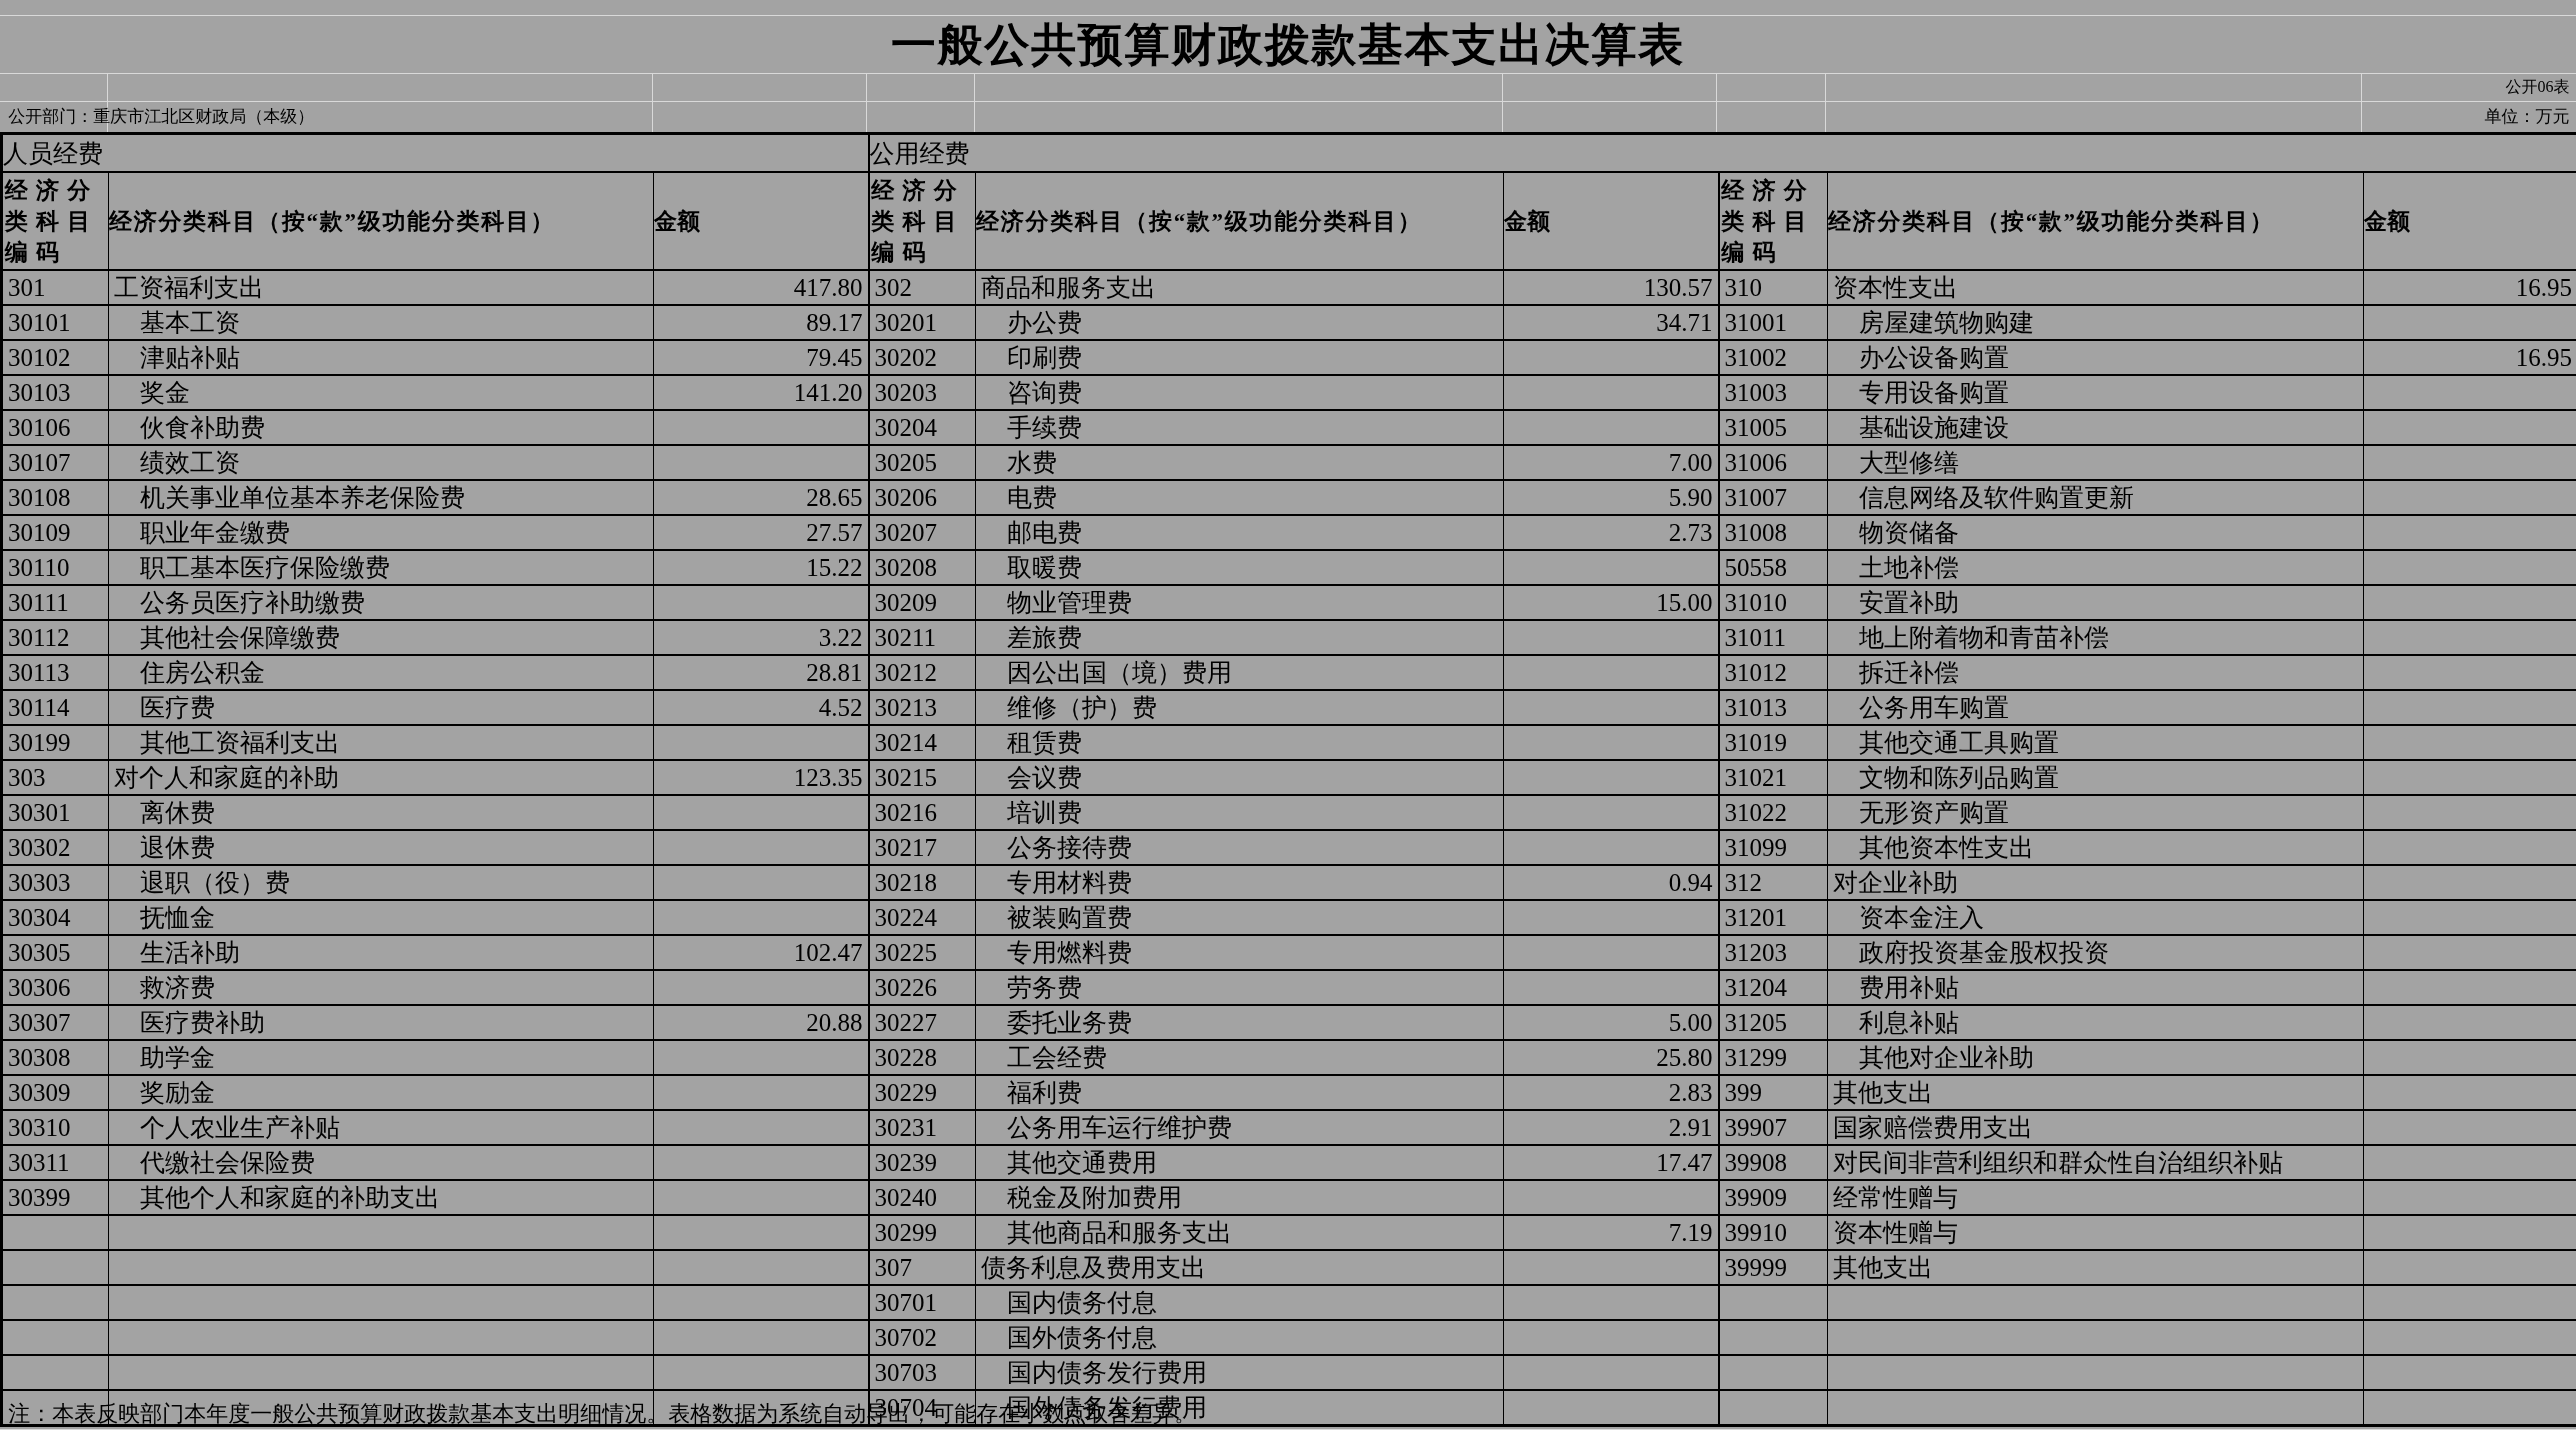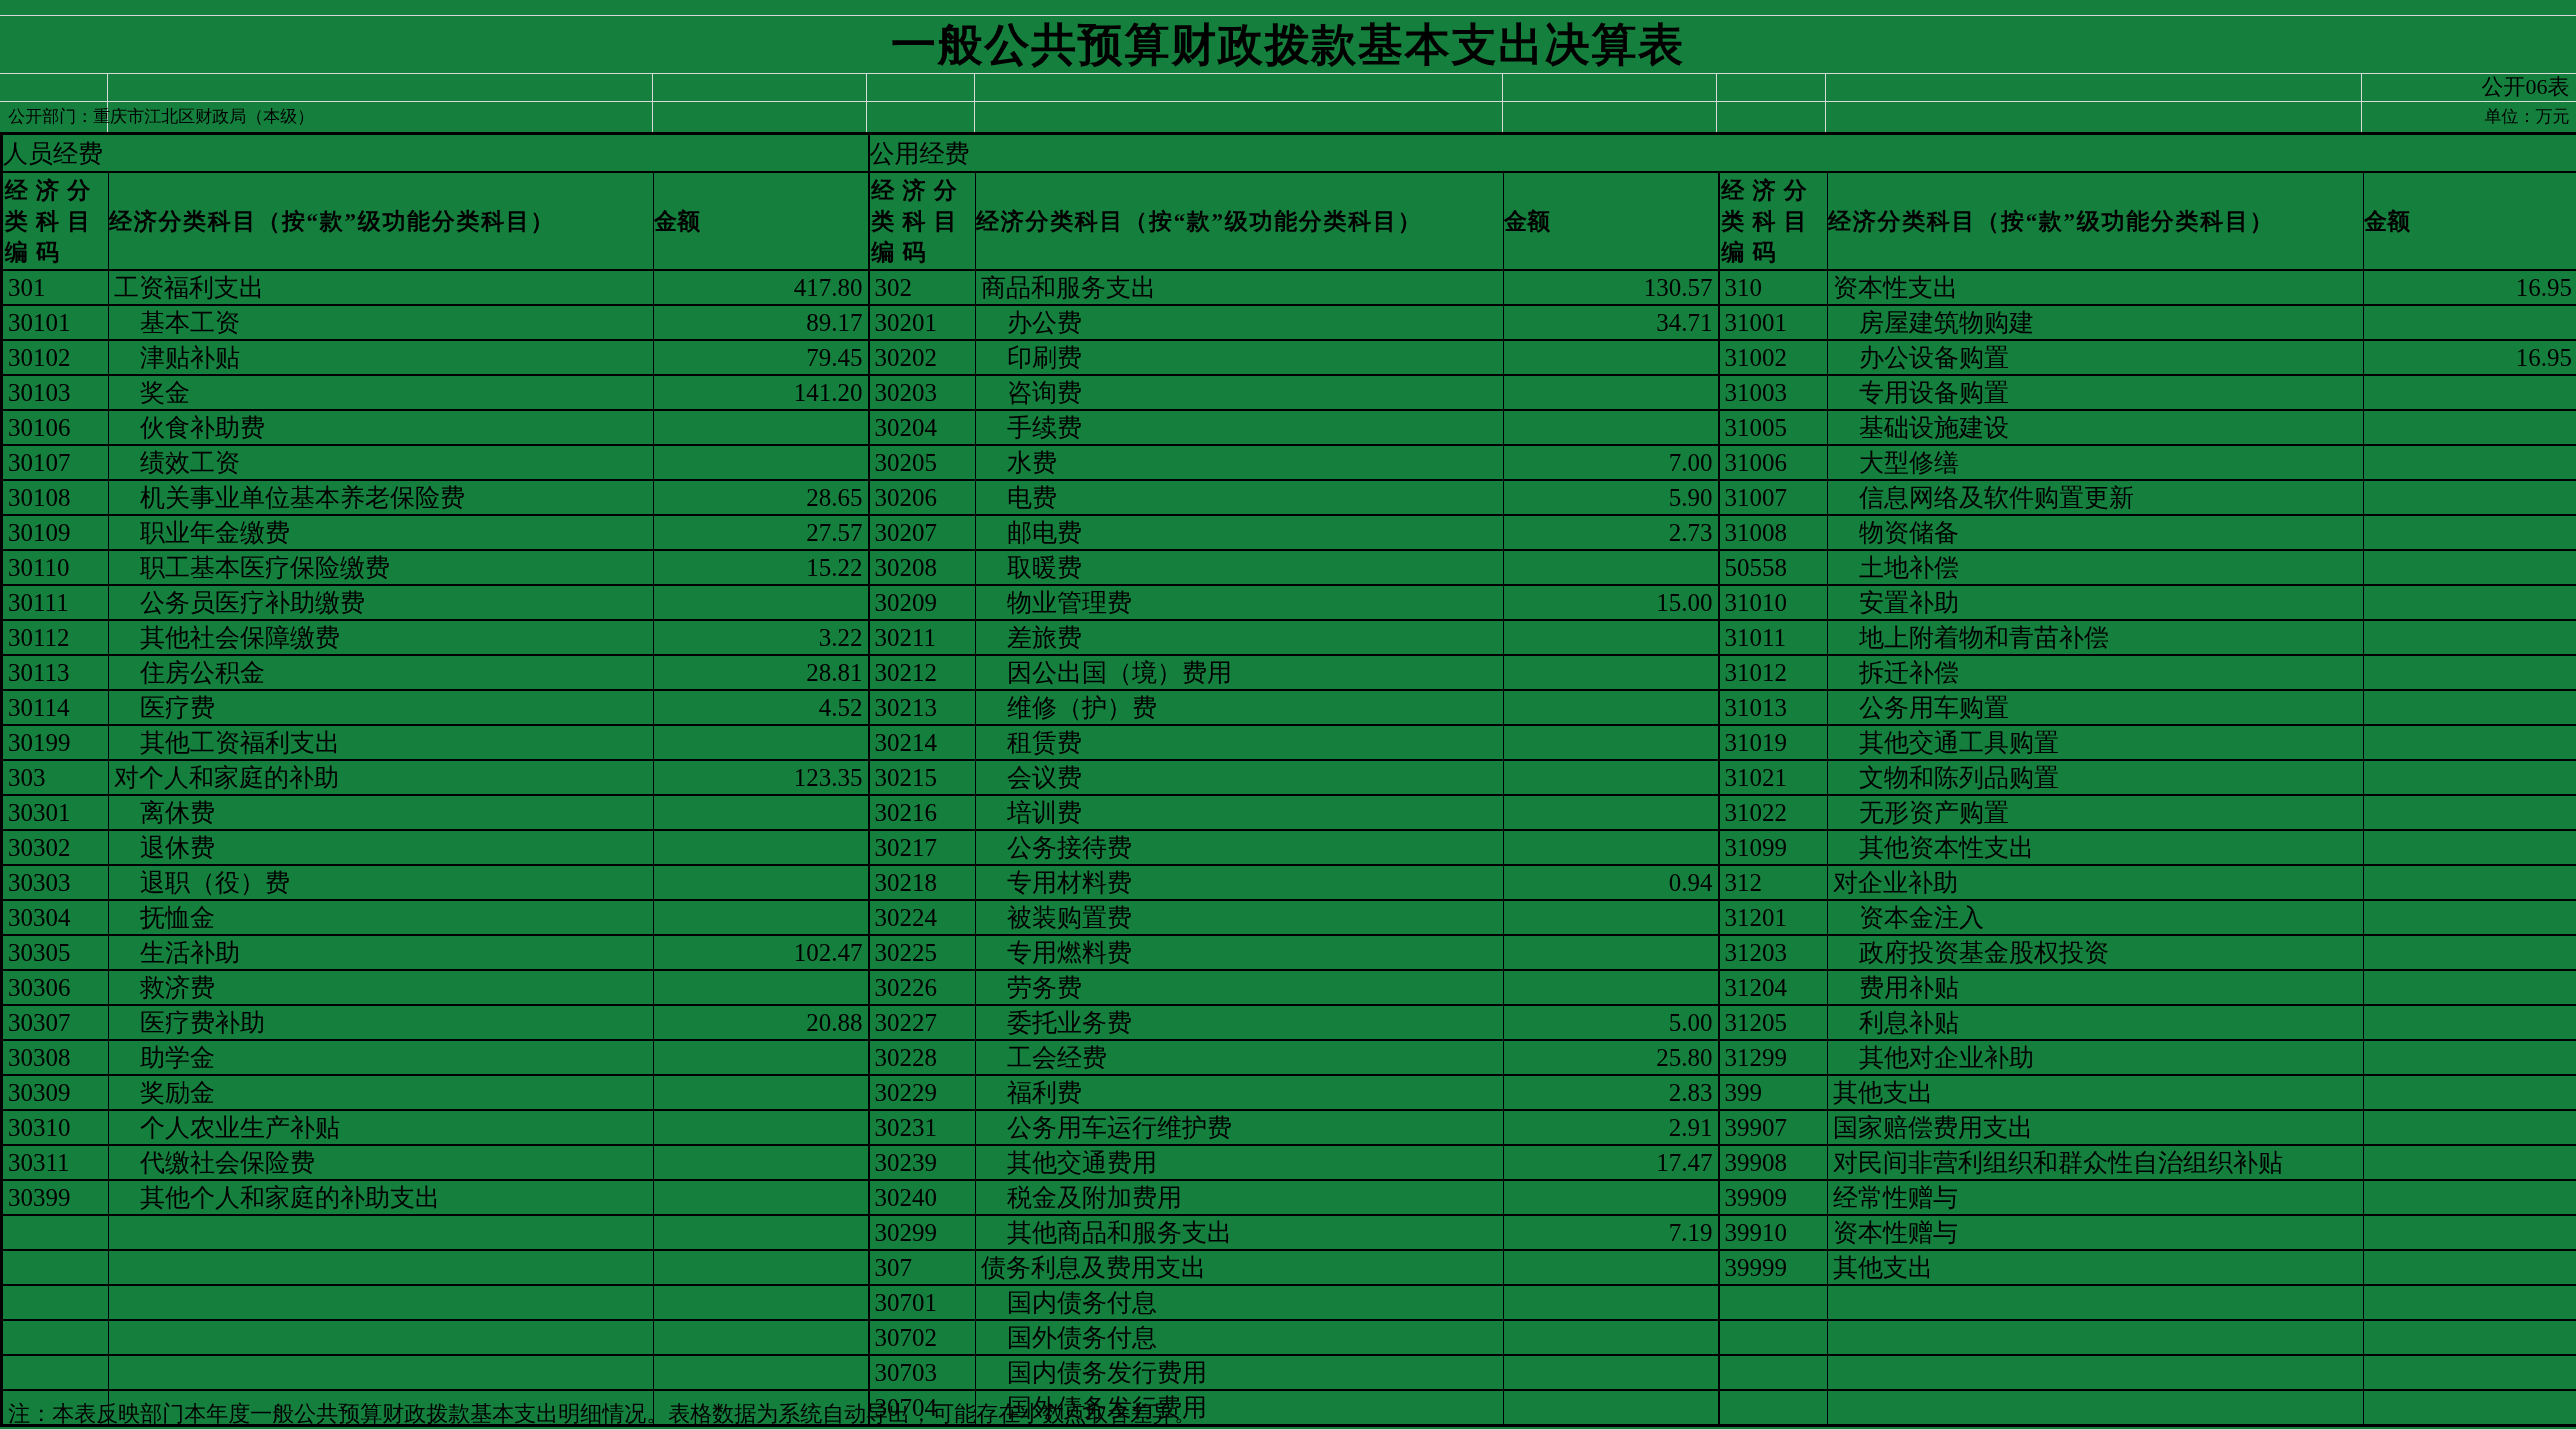--- a/index.html
+++ b/index.html
@@ -1,25 +1,25 @@
 <!DOCTYPE html>
 <html style="font-size:13.2px"><head>
 <meta charset="utf-8">
 <style>
   html,body{margin:0;padding:0;}
   body{background:#ffffff;font-family:"Liberation Serif","DejaVu Serif",serif;color:#000;}
-  .page{position:relative;width:2576px;height:1431px;background:#15803d;overflow:hidden;}
+  .page{position:relative;width:2576px;height:1431px;background:#a3a3a3;overflow:hidden;}
 
   
   .hline{position:absolute;left:0;width:2576px;height:0.8px;background:#d9d9d9;}
   .vline{position:absolute;width:0.8px;background:#d9d9d9;}
 
   .title-row{position:absolute;top:15px;left:0;width:2576px;height:58px;
     text-align:center;font-size:45px;font-weight:bold;line-height:61px;letter-spacing:1.7px;}
-  .meta-row1{position:absolute;top:73px;left:0;width:2576px;height:28px;line-height:28px;font-size:22px;}
+  .meta-row1{position:absolute;top:73px;left:0;width:2576px;height:28px;line-height:28px;font-size:16px;}
   .meta-row2{position:absolute;top:101px;left:0;width:2576px;height:31px;line-height:31px;font-size:17px;}
   .meta-left{position:absolute;left:8.3px;top:0;}
   .meta-right{position:absolute;right:6.6px;top:0;text-align:right;}
 
   table.budget{position:absolute;top:132px;left:0;width:2576px;border-collapse:collapse;table-layout:fixed;
     border:3.3px solid #000;}
   .budget th,.budget td{border:1.7px solid #000;border-top-width:2.5px;border-bottom-width:2.5px;
     overflow:hidden;white-space:nowrap;vertical-align:middle;padding:0;}
   .budget td.sec-start,.budget th.sec-start{border-left-width:2.5px;}
 

